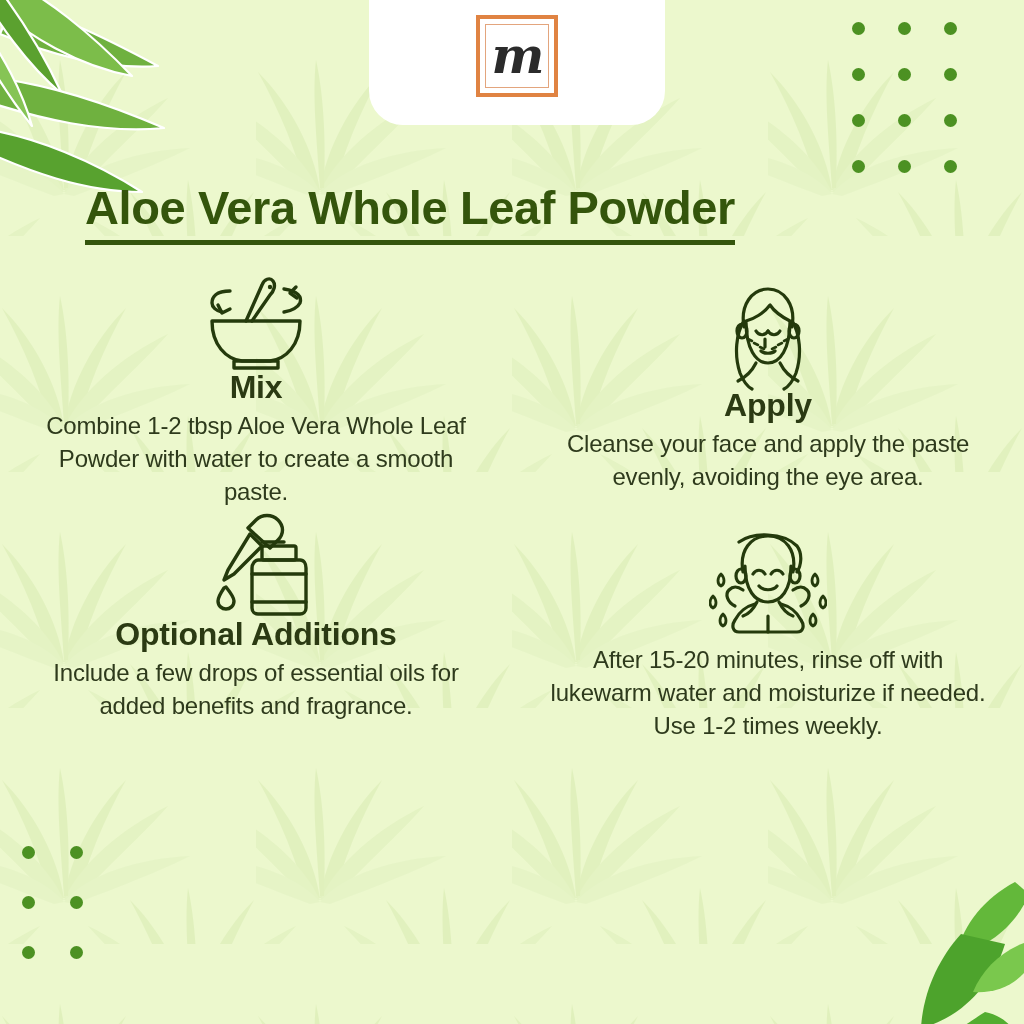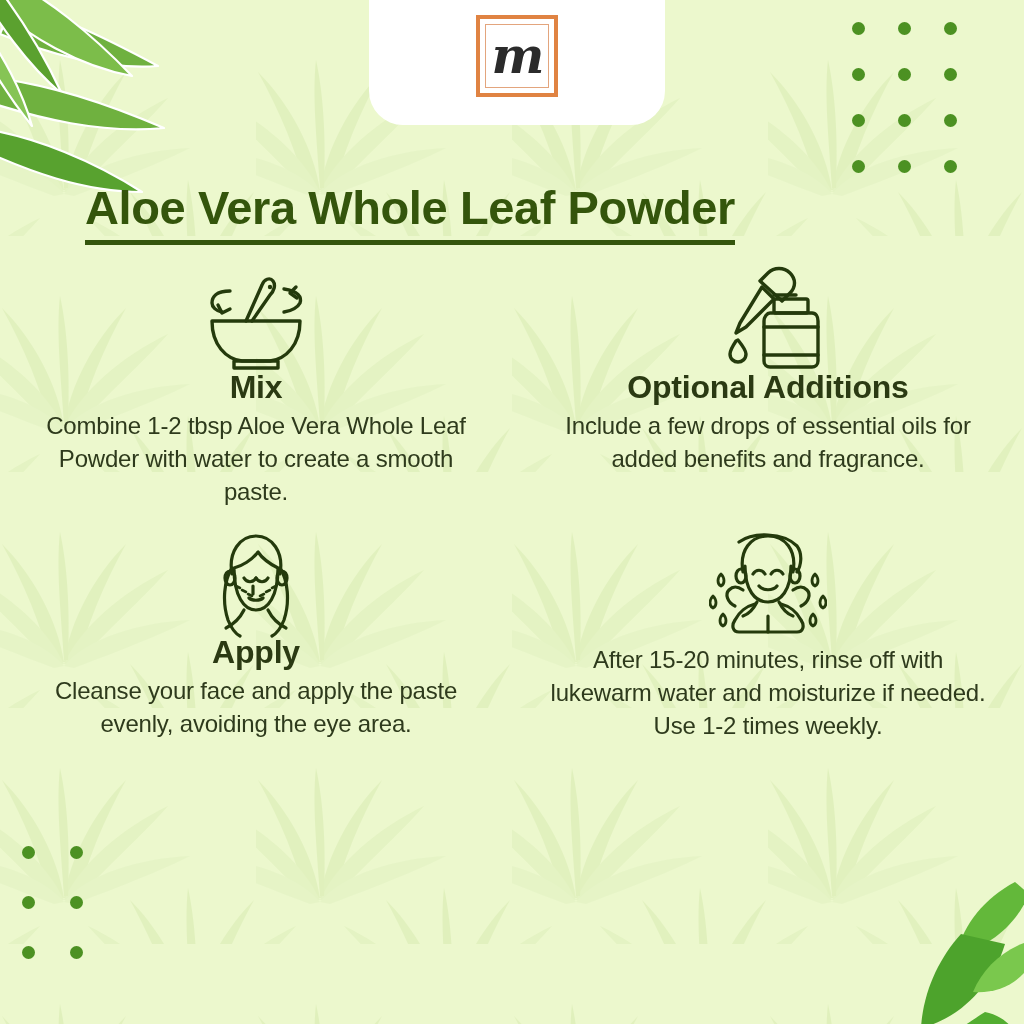--- a/index.html
+++ b/index.html
@@ -197,39 +197,20 @@
             <circle cx="70" cy="22" r="2.2" fill="#243a0c" stroke="none"></circle>
             <path d="M30 26 C 16 26 12 32 12 38 C 12 42 16 46 22 47"></path>
             <path d="M18 40 L22 48 L30 44"></path>
             <path d="M84 24 C 98 26 102 32 100 38 C 98 42 92 46 84 47"></path>
             <path d="M96 22 L90 28 L97 33"></path>
           </g>
         </svg>
       </div>
       <div class="step-title">Mix</div>
       <div class="step-body">Combine 1-2 tbsp Aloe Vera Whole Leaf Powder with water to create a smooth paste.</div>
-    </div>
-
-    <div class="cell cell-opt">
-      <div class="icon-wrap">
-        <svg width="112" height="106" viewBox="0 0 112 106" xmlns="http://www.w3.org/2000/svg" aria-hidden="true">
-          <g fill="none" stroke="#243a0c" stroke-width="3.4" stroke-linecap="round" stroke-linejoin="round">
-            <path d="M56 8 C 62 2 72 2 78 8 C 84 14 84 22 78 28 L70 36 L48 16 Z"></path>
-            <path d="M50 22 L62 34 L34 62 L24 68 L28 58 Z"></path>
-            <path d="M24 76 C 20 82 18 86 18 89 C 18 94 22 97 26 97 C 30 97 34 94 34 89 C 34 86 30 80 26 75 Z"></path>
-            <path d="M62 30 H 84"></path>
-            <rect x="62" y="34" width="34" height="14" rx="2"></rect>
-            <path d="M58 48 H100 C104 48 106 52 106 56 V96 C106 100 103 102 100 102 H58 C55 102 52 100 52 96 V56 C52 52 55 48 58 48 Z"></path>
-            <path d="M52 62 H106"></path>
-            <path d="M52 90 H106"></path>
-          </g>
-        </svg>
-      </div>
-      <div class="step-title">Optional Additions</div>
-      <div class="step-body">Include a few drops of essential oils for added benefits and fragrance.</div>
     </div>
 
     <div class="cell cell-apply r2">
       <div class="icon-wrap">
         <svg width="112" height="110" viewBox="0 0 112 110" xmlns="http://www.w3.org/2000/svg" aria-hidden="true">
           <g fill="none" stroke="#243a0c" stroke-width="3.2" stroke-linecap="round" stroke-linejoin="round">
             <path d="M32 46 C 28 24 40 8 56 8 C 72 8 84 24 80 46"></path>
             <path d="M34 40 C 34 68 44 82 56 82 C 68 82 78 68 78 40 C 70 36 62 30 58 24 C 52 32 42 38 34 40 Z"></path>
             <ellipse cx="30" cy="50" rx="5" ry="7"></ellipse>
             <ellipse cx="82" cy="50" rx="5" ry="7"></ellipse>
@@ -247,20 +228,39 @@
                 <path d="M48 66 L52 68"></path>
               <path d="M76 58 L72 60"></path>
                 <path d="M70 62 L66 64"></path>
                 <path d="M64 66 L60 68"></path>
             </g>
           </g>
         </svg>
       </div>
       <div class="step-title">Apply</div>
       <div class="step-body">Cleanse your face and apply the paste evenly, avoiding the eye area.</div>
+    </div>
+
+    <div class="cell cell-opt">
+      <div class="icon-wrap">
+        <svg width="112" height="106" viewBox="0 0 112 106" xmlns="http://www.w3.org/2000/svg" aria-hidden="true">
+          <g fill="none" stroke="#243a0c" stroke-width="3.4" stroke-linecap="round" stroke-linejoin="round">
+            <path d="M56 8 C 62 2 72 2 78 8 C 84 14 84 22 78 28 L70 36 L48 16 Z"></path>
+            <path d="M50 22 L62 34 L34 62 L24 68 L28 58 Z"></path>
+            <path d="M24 76 C 20 82 18 86 18 89 C 18 94 22 97 26 97 C 30 97 34 94 34 89 C 34 86 30 80 26 75 Z"></path>
+            <path d="M62 30 H 84"></path>
+            <rect x="62" y="34" width="34" height="14" rx="2"></rect>
+            <path d="M58 48 H100 C104 48 106 52 106 56 V96 C106 100 103 102 100 102 H58 C55 102 52 100 52 96 V56 C52 52 55 48 58 48 Z"></path>
+            <path d="M52 62 H106"></path>
+            <path d="M52 90 H106"></path>
+          </g>
+        </svg>
+      </div>
+      <div class="step-title">Optional Additions</div>
+      <div class="step-body">Include a few drops of essential oils for added benefits and fragrance.</div>
     </div>
 
     <div class="cell cell-rinse r2">
       <div class="icon-wrap">
         <svg width="118" height="110" viewBox="0 0 118 110" xmlns="http://www.w3.org/2000/svg" aria-hidden="true">
           <g fill="none" stroke="#243a0c" stroke-width="3.2" stroke-linecap="round" stroke-linejoin="round">
             <path d="M34 44 C 30 22 42 8 59 8 C 76 8 88 22 84 44"></path>
             <path d="M30 14 C 44 4 74 4 88 18 C 94 26 92 38 88 44"></path>
             <path d="M36 38 C 36 62 46 74 59 74 C 72 74 82 62 82 38"></path>
             <ellipse cx="32" cy="48" rx="5" ry="7"></ellipse>

